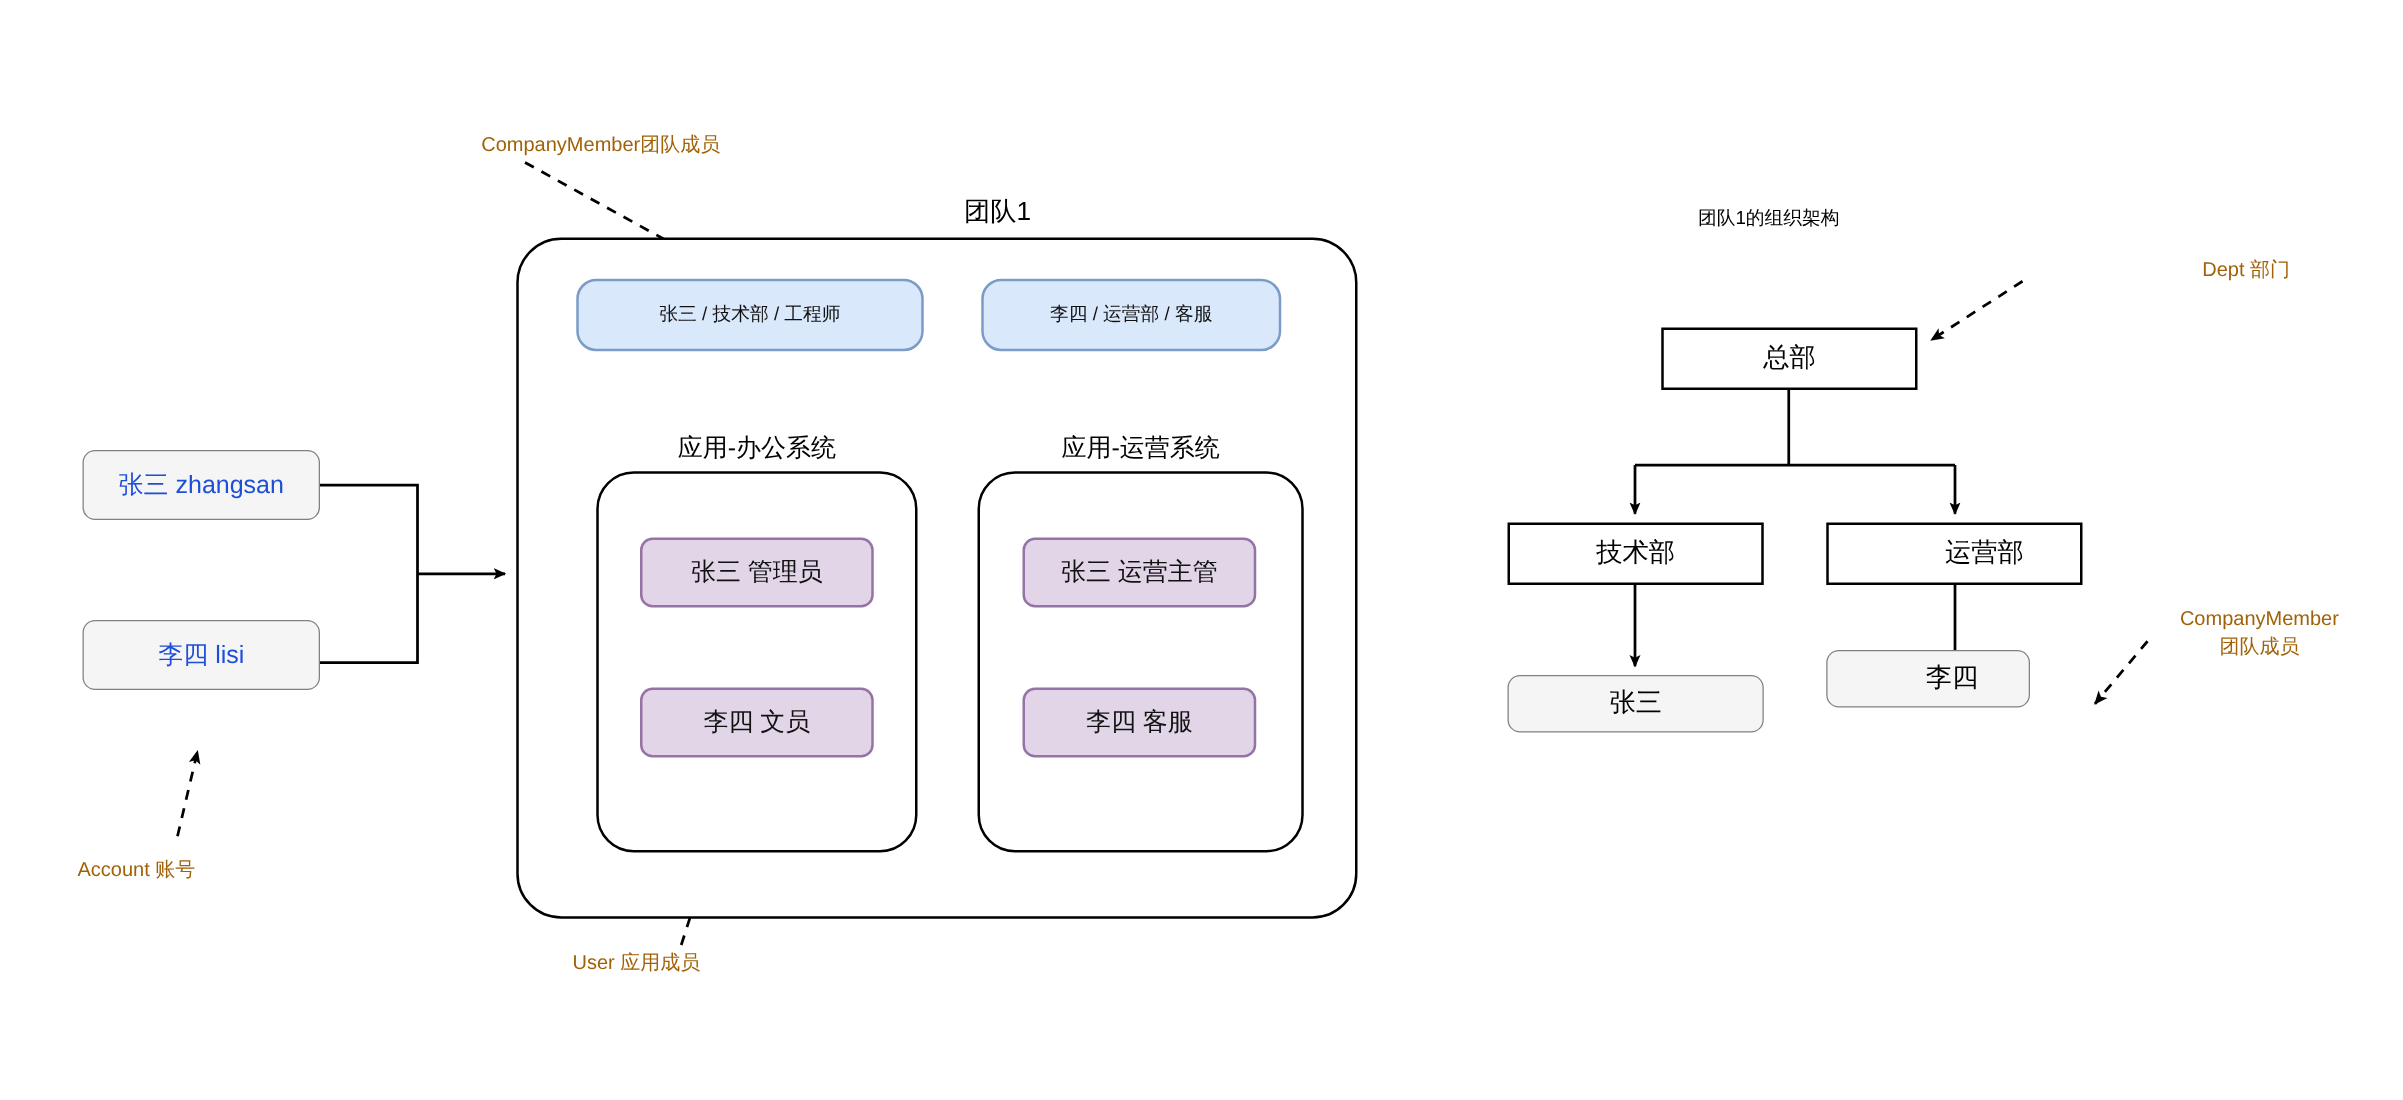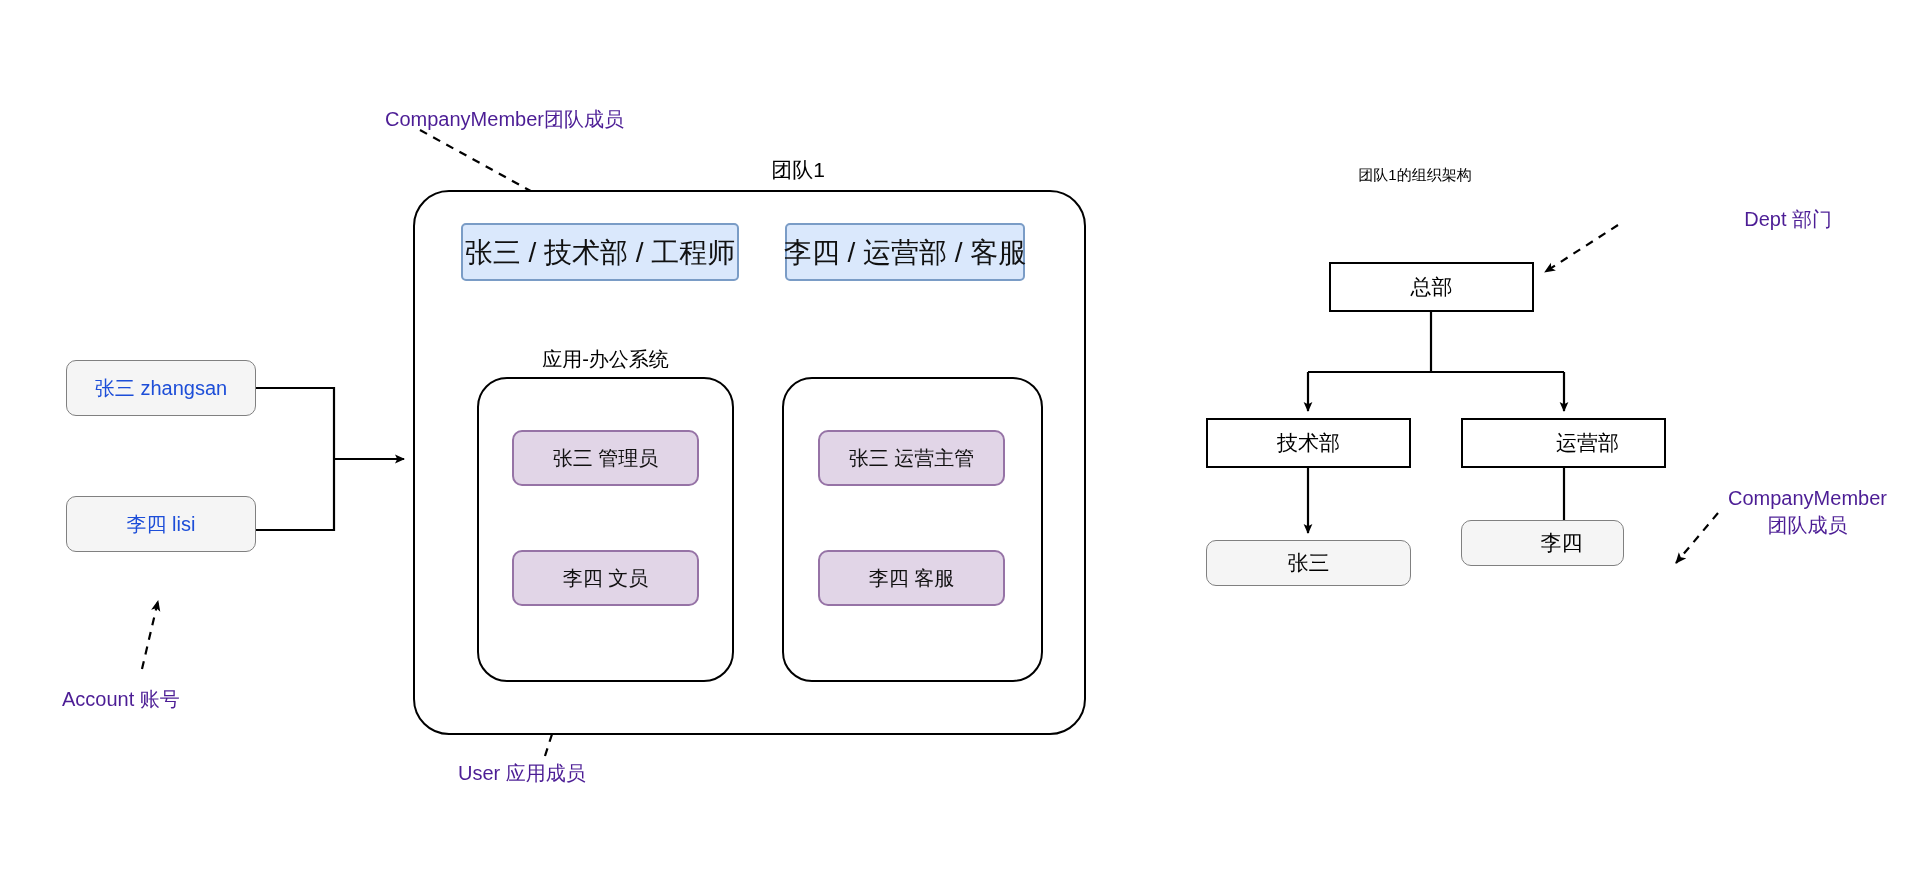--- a/index.html
+++ b/index.html
@@ -57,23 +57,23 @@
     height: 30px;
     font-size: 21px;
     background: #ffffff;
     z-index: 3;
   }
 
   
   .member-chip {
     height: 58px;
     border: 2px solid #7a9cc6;
-    border-radius: 5px;
+    border-radius: 16px;
     background: #dae8fc;
-    font-size: 28px;
+    font-size: 15px;
     color: #111111;
   }
   .chip-a { left: 461px; top: 223px; width: 278px; }
   .chip-b { left: 785px; top: 223px; width: 240px; }
 
   
   .app-box {
     position: absolute;
     border: 2.5px solid #000000;
     border-radius: 30px;
@@ -142,22 +142,22 @@
     border-radius: 10px;
     font-size: 21px;
     height: 46px;
   }
   .org-person-a { left: 1206px; top: 540px; width: 205px; }
   .org-person-b { left: 1461px; top: 520px; width: 163px; padding-left: 38px; }
 
   
   .annot {
     position: absolute;
-    font-size: 20px;
-    color: #4c1d95;
+    font-size: 16px;
+    color: #a16207;
     white-space: pre-line;
     line-height: 1.35;
   }
   .annot-companymember { left: 385px; top: 106px; width: 300px; text-align: left; }
   .annot-dept { left: 1632px; top: 206px; width: 200px; text-align: right; }
   .annot-companymember2 { left: 1700px; top: 485px; width: 215px; text-align: center; }
   .annot-account { left: 62px; top: 686px; width: 220px; text-align: left; }
   .annot-user { left: 458px; top: 760px; width: 230px; text-align: left; }
 </style>
 </head>
@@ -208,20 +208,21 @@
   <div class="node team-title">团队1</div>
 
   <div class="node member-chip chip-a">张三 / 技术部 / 工程师</div>
   <div class="node member-chip chip-b">李四 / 运营部 / 客服</div>
 
   <div class="node app-label app-label-a">应用-办公系统</div>
   <div class="app-box app-a"></div>
   <div class="node user-chip user-a1">张三 管理员</div>
   <div class="node user-chip user-a2">李四 文员</div>
 
+  <div class="node app-label app-label-b">应用-运营系统</div>
   <div class="app-box app-b"></div>
   <div class="node user-chip user-b1">张三 运营主管</div>
   <div class="node user-chip user-b2">李四 客服</div>
 
   <div class="node org-title">团队1的组织架构</div>
 
   <div class="node org-box org-root">总部</div>
   <div class="node org-box org-dept-a">技术部</div>
   <div class="node org-box org-dept-b">运营部</div>
   <div class="node org-person org-person-a">张三</div>

